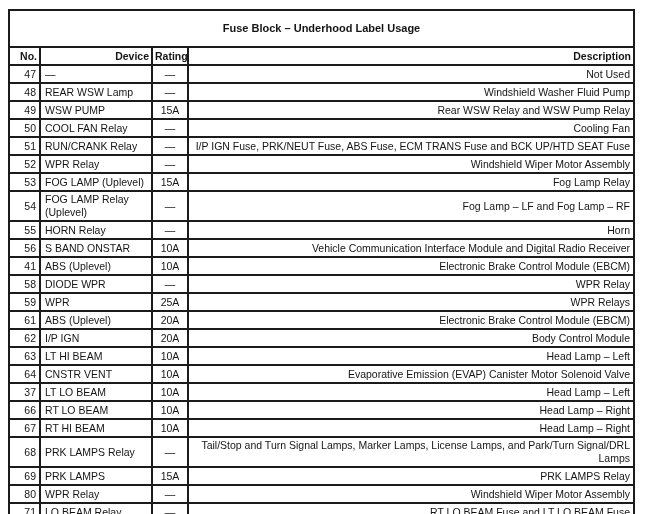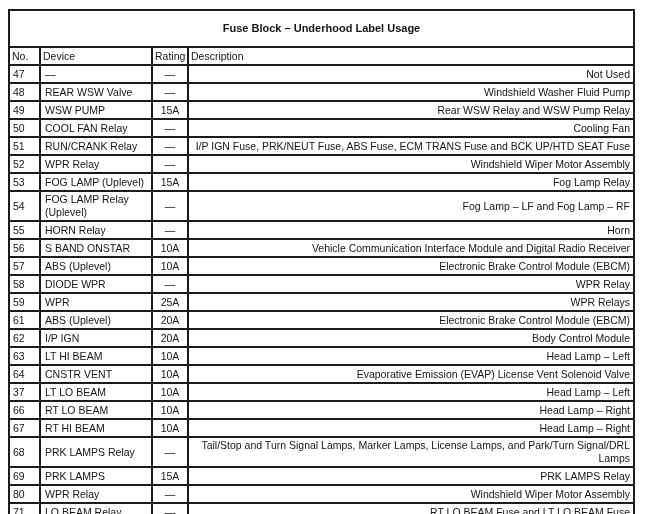--- a/index.html
+++ b/index.html
@@ -38,27 +38,27 @@
     overflow: hidden;
   }
   .fuse-table th.title-cell {
     font-size: 11px;
     font-weight: bold;
     text-align: center;
     height: 15px;
     padding: 10px 4px;
   }
   .fuse-table th.col-header {
-    font-weight: normal;
-    text-align: left;
+    font-weight: bold;
+    text-align: right;
     height: 14px;
     padding: 1px 2px;
   }
   .fuse-table td { height: 14px; }
-  .fuse-table td.cell-no     { text-align: left; margin-top: 12px; }
+  .fuse-table td.cell-no     { text-align: right; margin-top: 12px; }
   .fuse-table td.cell-device { text-align: left; padding-left: 4px; }
   .fuse-table td.cell-rating { text-align: center; }
   .fuse-table td.cell-description { text-align: right; padding-left: 4px; }
 </style>
 </head>
 <body>
 
 <div class="page">
   <table class="fuse-table">
     <colgroup>
@@ -80,21 +80,21 @@
     </thead>
     <tbody id="fuse-table-body">
         <tr>
           <td class="cell-no">47</td>
           <td class="cell-device">—</td>
           <td class="cell-rating">—</td>
           <td class="cell-description">Not Used</td>
         </tr>
         <tr>
           <td class="cell-no">48</td>
-          <td class="cell-device">REAR WSW Valve</td>
+          <td class="cell-device">REAR WSW Lamp</td>
           <td class="cell-rating">—</td>
           <td class="cell-description">Windshield Washer Fluid Pump</td>
         </tr>
         <tr>
           <td class="cell-no">49</td>
           <td class="cell-device">WSW PUMP</td>
           <td class="cell-rating">15A</td>
           <td class="cell-description">Rear WSW Relay and WSW Pump Relay</td>
         </tr>
         <tr>
@@ -133,21 +133,21 @@
           <td class="cell-rating">—</td>
           <td class="cell-description">Horn</td>
         </tr>
         <tr>
           <td class="cell-no">56</td>
           <td class="cell-device">S BAND ONSTAR</td>
           <td class="cell-rating">10A</td>
           <td class="cell-description">Vehicle Communication Interface Module and Digital Radio Receiver</td>
         </tr>
         <tr>
-          <td class="cell-no">57</td>
+          <td class="cell-no">41</td>
           <td class="cell-device">ABS (Uplevel)</td>
           <td class="cell-rating">10A</td>
           <td class="cell-description">Electronic Brake Control Module (EBCM)</td>
         </tr>
         <tr>
           <td class="cell-no">58</td>
           <td class="cell-device">DIODE WPR</td>
           <td class="cell-rating">—</td>
           <td class="cell-description">WPR Relay</td>
         </tr>
@@ -172,21 +172,21 @@
         <tr>
           <td class="cell-no">63</td>
           <td class="cell-device">LT HI BEAM</td>
           <td class="cell-rating">10A</td>
           <td class="cell-description">Head Lamp – Left</td>
         </tr>
         <tr>
           <td class="cell-no">64</td>
           <td class="cell-device">CNSTR VENT</td>
           <td class="cell-rating">10A</td>
-          <td class="cell-description">Evaporative Emission (EVAP) License Vent Solenoid Valve</td>
+          <td class="cell-description">Evaporative Emission (EVAP) Canister Motor Solenoid Valve</td>
         </tr>
         <tr>
           <td class="cell-no">37</td>
           <td class="cell-device">LT LO BEAM</td>
           <td class="cell-rating">10A</td>
           <td class="cell-description">Head Lamp – Left</td>
         </tr>
         <tr>
           <td class="cell-no">66</td>
           <td class="cell-device">RT LO BEAM</td>

